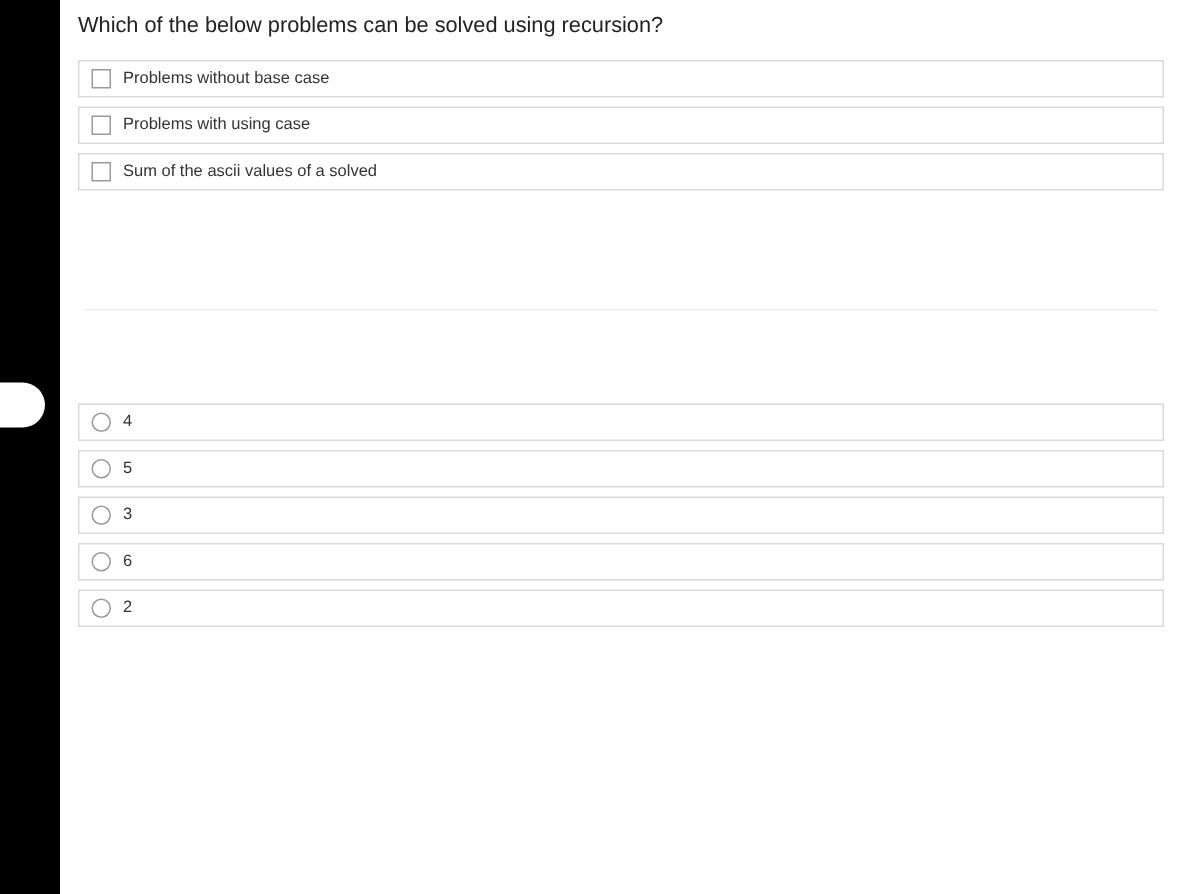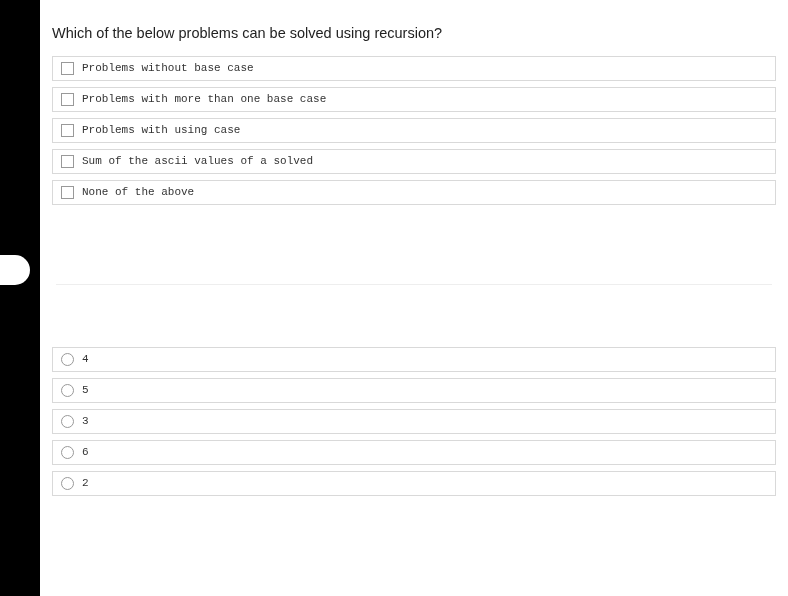--- a/index.html
+++ b/index.html
@@ -11,39 +11,38 @@
     font-family: "Segoe UI", Arial, sans-serif;
     position: relative;
   }
   .page {
     position: absolute;
     left: 40px;
     top: 0;
     width: 748px;
     height: 596px;
     background: #fff;
-    padding: 20px 12px 0 12px;
+    padding: 4px 12px 0 12px;
   }
   .question {
     font-size: 14.5px;
     color: #222;
     margin: 4px 0 12px 0;
     line-height: 1.35;
   }
   .options { }
   .opt {
     border: 1px solid #d9d9d9;
     background: #fff;
     margin-bottom: 6px;
     padding: 5px 8px;
     display: flex;
     align-items: center;
     font-size: 11px;
     color: #333;
-    font-family: Liberation Mono, monospace;
   }
   .cb {
     width: 13px; height: 13px;
     border: 1px solid #999;
     margin-right: 8px;
     flex: 0 0 auto;
     background: #fff;
   }
   .rb {
     width: 13px; height: 13px;
@@ -78,33 +77,25 @@
 <div class="page">
 
   <div class="question">Which of the below problems can be solved using recursion?</div>
   <div class="options">
     <div class="opt">
       <span class="cb"></span>
       <span>Problems without base case</span>
     </div>
     <div class="opt">
       <span class="cb"></span>
-      <span>Problems with more than one base case</span>
-    </div>
-    <div class="opt">
-      <span class="cb"></span>
       <span>Problems with using case</span>
     </div>
     <div class="opt">
       <span class="cb"></span>
       <span>Sum of the ascii values of a solved</span>
-    </div>
-    <div class="opt">
-      <span class="cb"></span>
-      <span>None of the above</span>
     </div>
   </div>
 
   <div class="gap"></div>
   <div class="gap2"></div>
 
   <div class="options">
     <div class="opt">
       <span class="rb"></span>
       <span>4</span>

